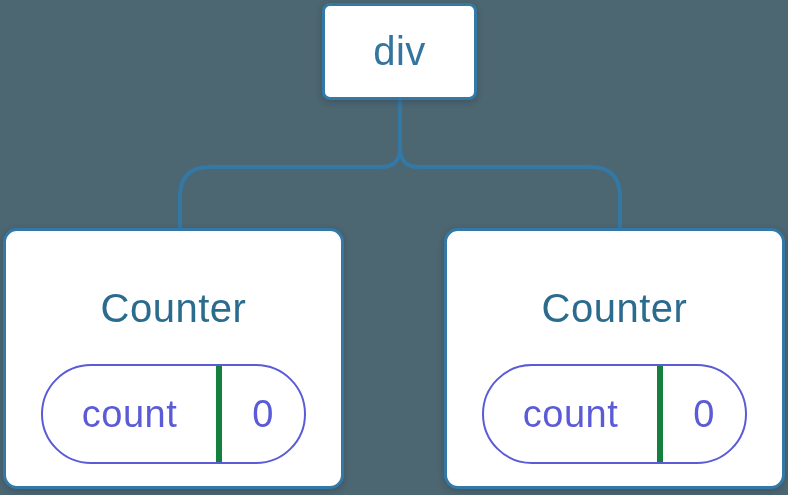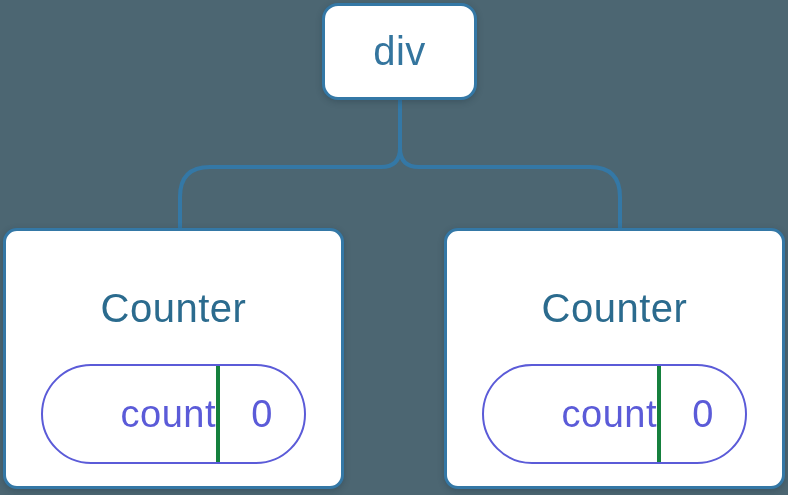--- a/index.html
+++ b/index.html
@@ -20,21 +20,21 @@
     width: 788px; height: 495px;
     pointer-events: none;
   }
   .root-node {
     position: absolute;
     left: 322px; top: 3px;
     width: 155px; height: 97px;
     box-sizing: border-box;
     background: #FFFFFF;
     border: 3px solid #3478A6;
-    border-radius: 16px;
+    border-radius: 8px;
     display: flex;
     align-items: center;
     justify-content: center;
     box-shadow: 0 2px 6px rgba(25, 45, 60, 0.30);
   }
   .root-node .root-label {
     font-size: 40px;
     font-weight: 500;
     color: #34759E;
     letter-spacing: 0.5px;
@@ -68,24 +68,24 @@
     box-sizing: border-box;
     border: 2px solid #5B5BD8;
     border-radius: 50px;
     display: flex;
     align-items: stretch;
     overflow: hidden;
     background: #FFFFFF;
   }
   .pill-key-cell {
     flex: 0 0 173px;
-    border-right: 4px solid #15803d;
+    border-right: 6px solid #15803d;
     display: flex;
     align-items: center;
-    justify-content: flex-end;
+    justify-content: center;
   }
   .pill-value-cell {
     flex: 1 1 auto;
     display: flex;
     align-items: center;
     justify-content: center;
   }
   .pill-key, .pill-value {
     font-size: 38px;
     color: #5B5BD8;

